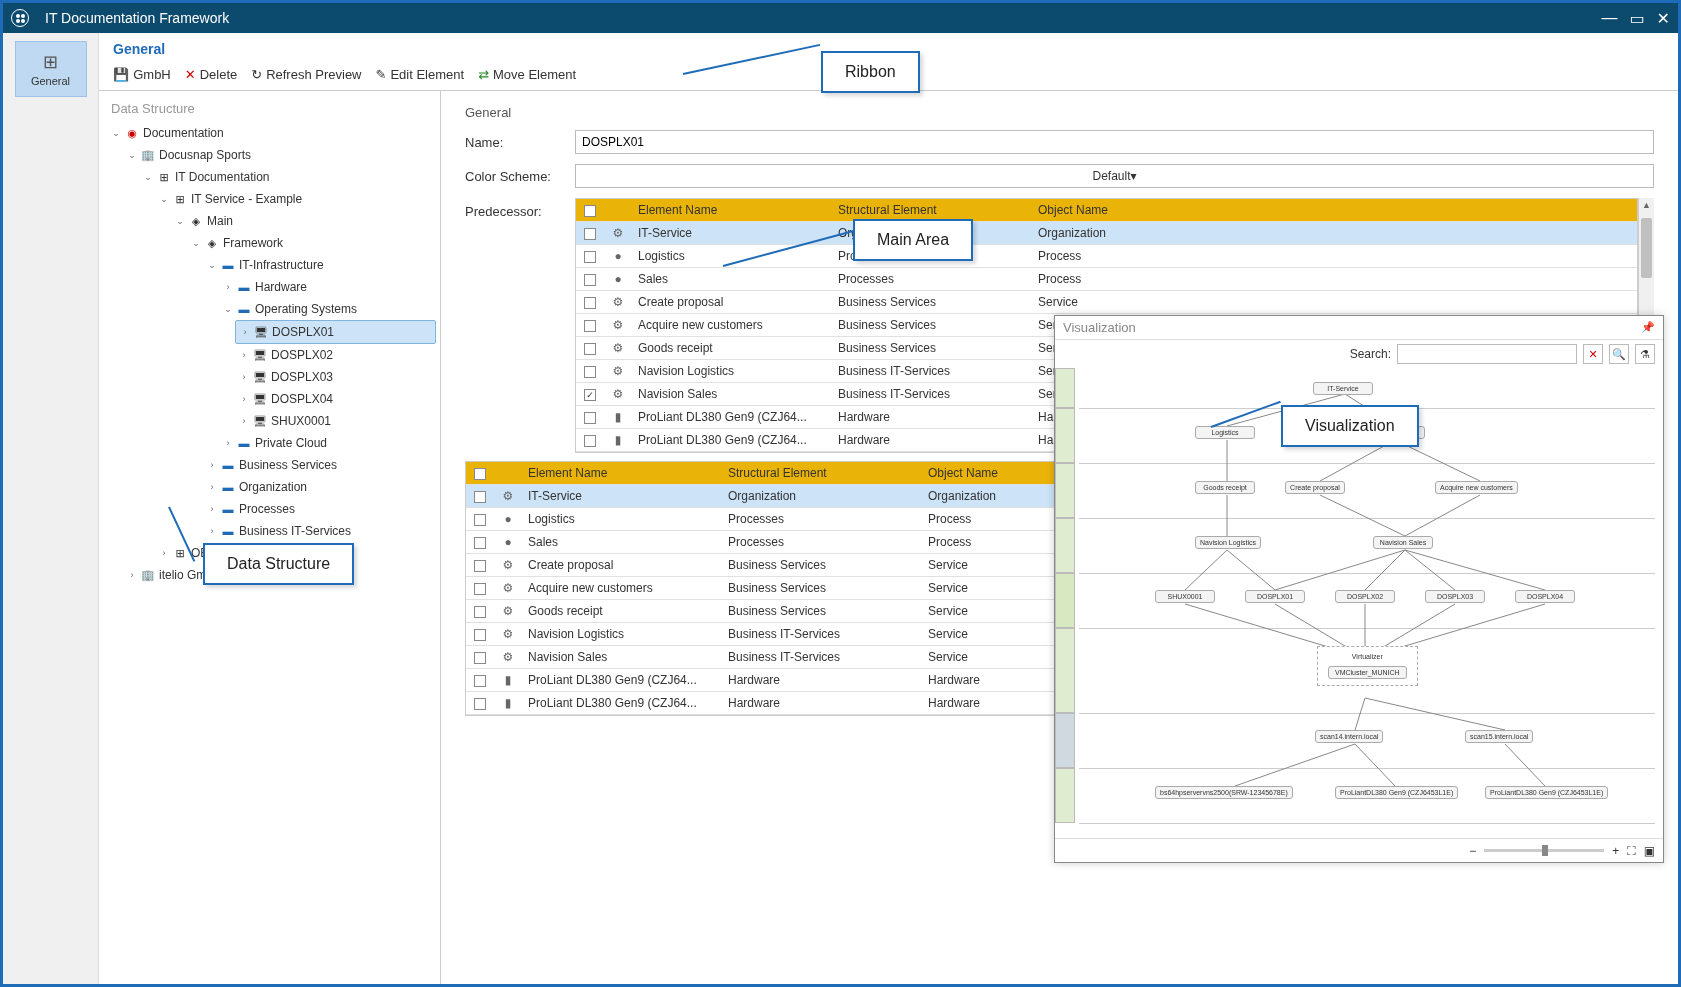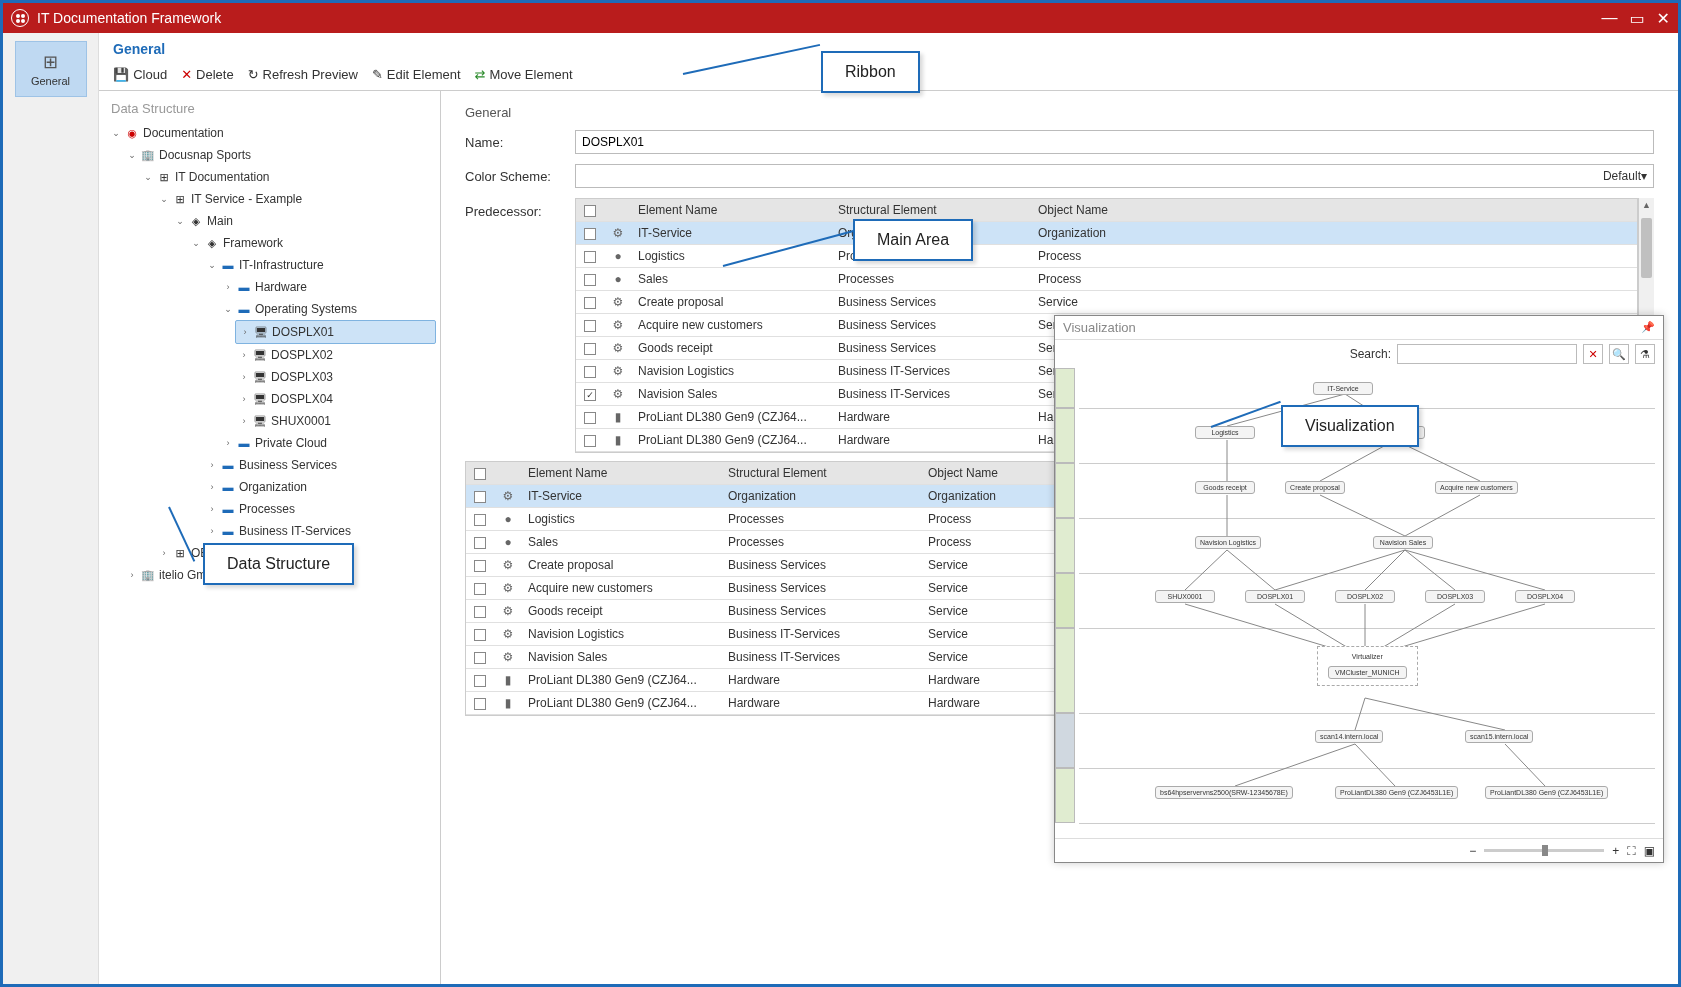--- a/index.html
+++ b/index.html
@@ -1,17 +1,17 @@
 <!DOCTYPE html>
 <html><head>
 <meta charset="utf-8">
 <style>
 * { box-sizing: border-box; margin: 0; padding: 0; }
 body { font-family: "Segoe UI", Arial, sans-serif; font-size: 12px; color: #333; background: #fff; overflow: hidden; width: 1681px; height: 987px; position: relative; border: 3px solid #1e6bb8; }
-.titlebar { background: #b91c1c; color: #fff; height: 30px; display: flex; align-items: center; padding: 0 8px; }
+.titlebar { background: #0c4a6e; color: #fff; height: 30px; display: flex; align-items: center; padding: 0 8px; gap: 8px; }
 .titlebar .logo { width: 18px; height: 18px; border: 1.5px solid #fff; border-radius: 50%; margin-right: 8px; display: flex; align-items: center; justify-content: center; }
 .titlebar .logo-inner { display: flex; flex-wrap: wrap; width: 10px; height: 10px; }
 .titlebar .logo-inner span { width: 4px; height: 4px; background: #fff; border-radius: 50%; margin: 0.5px; }
 .titlebar .title { font-size: 14px; flex: 1; }
 .titlebar .win-controls { display: flex; gap: 12px; }
 .titlebar .win-controls span { font-size: 16px; cursor: pointer; }
 .content-wrap { display: flex; height: calc(100% - 30px); }
 .sidebar { width: 96px; background: #f0f0f0; border-right: 1px solid #ddd; padding-top: 4px; }
 .sidebar-btn { background: #bfd9f2; border: 1px solid #9ec3e6; width: 72px; height: 56px; margin: 4px auto; display: flex; flex-direction: column; align-items: center; justify-content: center; cursor: pointer; }
 .sidebar-btn .icon { font-size: 18px; color: #555; }
@@ -37,27 +37,27 @@
 .detail-panel { flex: 1; display: flex; flex-direction: column; overflow: hidden; position: relative; }
 .tab-row { display: flex; align-items: center; padding: 0 8px; border-bottom: 1px solid #ccc; }
 .tab { padding: 6px 12px; font-size: 12px; color: #1e6bb8; border: 1px solid #ccc; border-bottom: 1px solid #fff; margin-bottom: -1px; background: #fff; }
 .tab-spacer { flex: 1; }
 .tab-nav { color: #999; font-size: 10px; display: flex; gap: 4px; }
 .form-area { padding: 14px 24px; }
 .section-title { font-size: 13px; color: #555; margin-bottom: 10px; }
 .form-row { display: flex; align-items: center; margin-bottom: 10px; }
 .form-row label { width: 110px; font-size: 13px; }
 .form-row input, .form-row .select { flex: 1; height: 24px; border: 1px solid #bbb; padding: 0 6px; font-size: 12px; background: #fff; }
-.form-row .select { display: flex; align-items: center; justify-content: flex-end; }
+.form-row .select { display: flex; align-items: center; justify-content: center; }
 .ps-title { font-size: 13px; color: #555; margin: 10px 0 8px 0; }
 .ps-block { display: flex; margin-bottom: 8px; }
 .ps-label { width: 110px; font-size: 13px; padding-top: 6px; }
 .grid { flex: 1; border: 1px solid #ccc; }
 .grid-head, .grid-row { display: flex; border-bottom: 1px solid #e0e0e0; }
-.grid-head { background: #e5e5e5; font-weight: 400; }
+.grid-head { background: #eab308; font-weight: 400; }
 .grid-cell { padding: 4px 6px; font-size: 12px; overflow: hidden; text-overflow: ellipsis; white-space: nowrap; }
 .c-check { width: 28px; text-align: center; }
 .c-icon { width: 28px; text-align: center; color: #666; }
 .c-name { width: 200px; }
 .c-struct { width: 200px; }
 .c-obj { flex: 1; }
 .grid-row.sel { background: #cde3f7; }
 .checkbox { display: inline-block; width: 12px; height: 12px; border: 1px solid #888; background: #fff; vertical-align: middle; text-align: center; line-height: 10px; font-size: 9px; }
 .checkbox.checked::after { content: "✓"; }
 .grid-scroll { width: 16px; background: #f0f0f0; border-left: 1px solid #ccc; position: relative; }
@@ -112,21 +112,21 @@
       <span class="label">General</span>
     </div>
   </div>
 
   <div class="main">
     <div class="ribbon">
       <div class="ribbon-title">General</div>
       <div class="ribbon-actions">
         <div class="action">
             <span class="icon">💾</span>
-            <span>Cloud</span>
+            <span>GmbH</span>
           </div>
         <div class="action">
             <span class="icon icon-red">✕</span>
             <span>Delete</span>
           </div>
         <div class="action">
             <span class="icon">↻</span>
             <span>Refresh Preview</span>
           </div>
         <div class="action">

